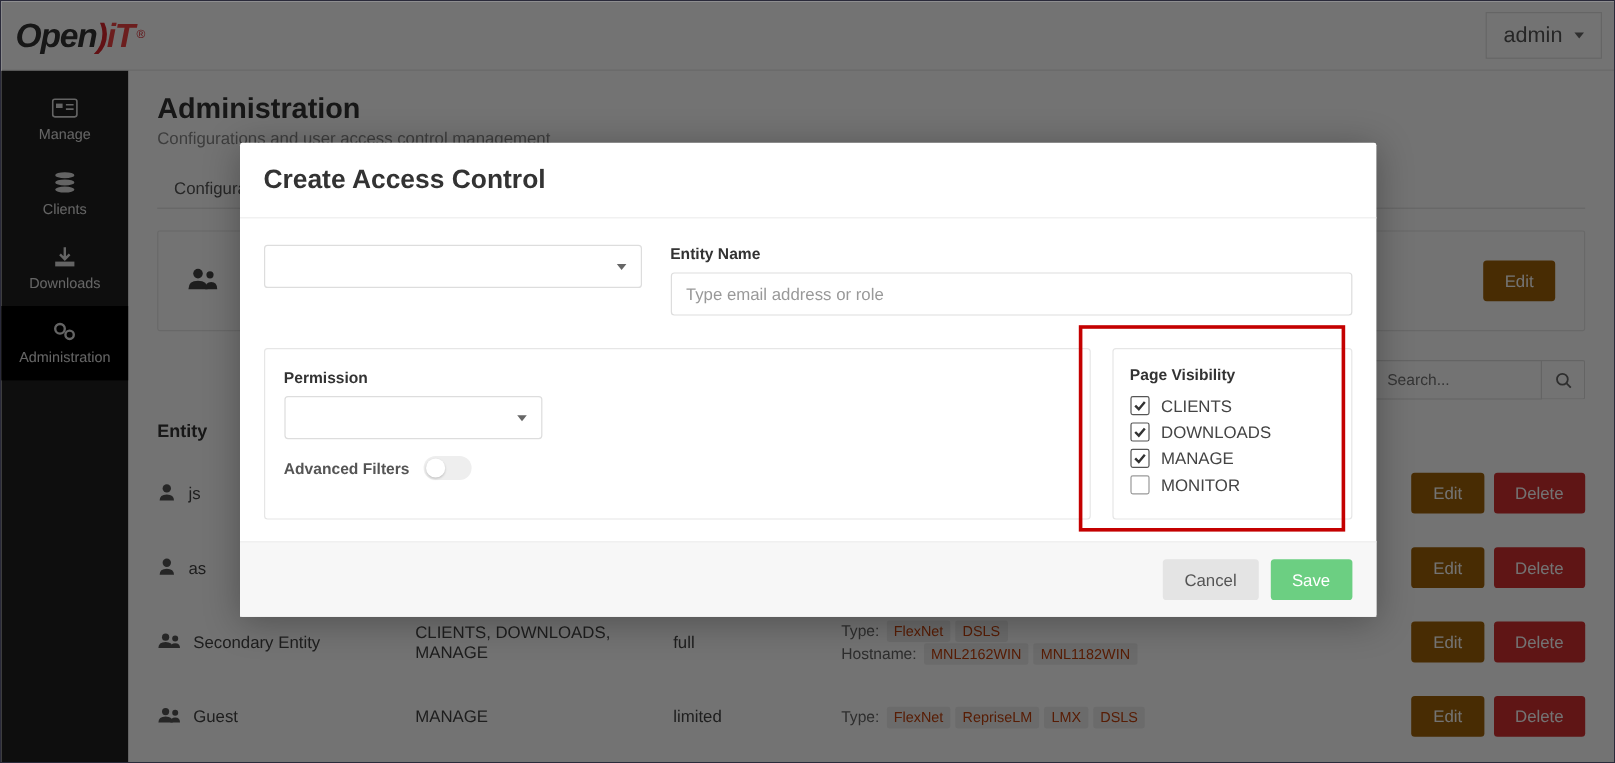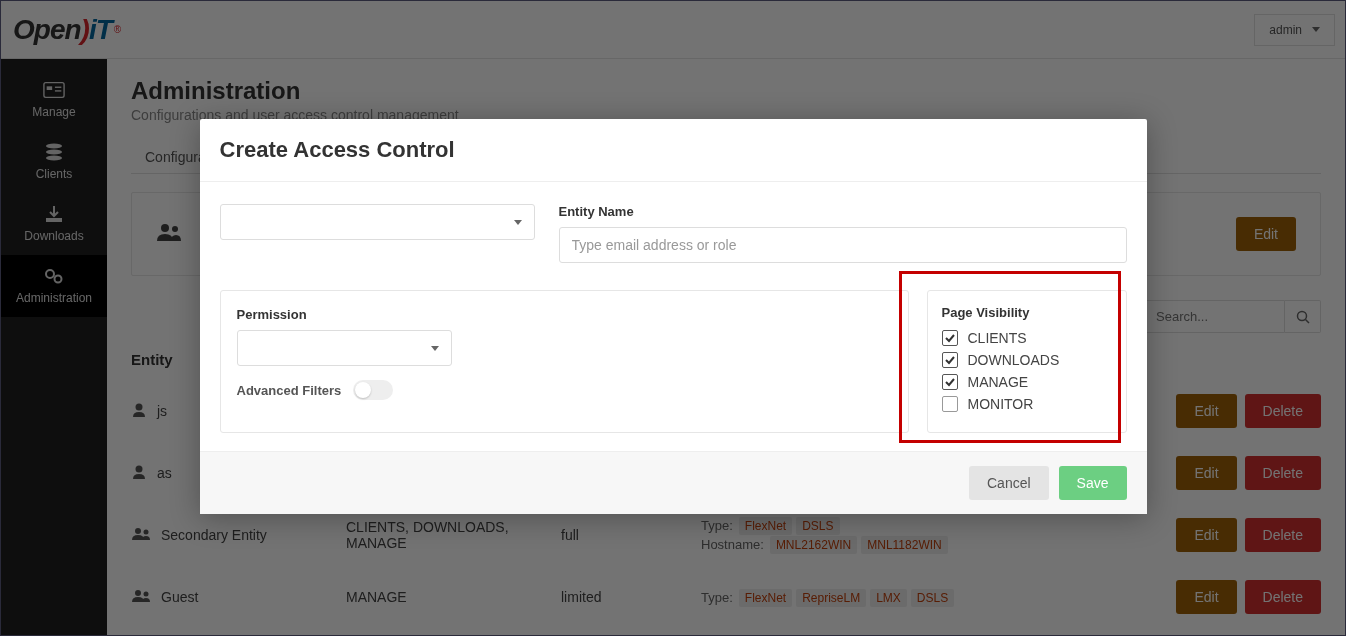--- a/index.html
+++ b/index.html
@@ -1,24 +1,24 @@
 <!DOCTYPE html>
 <html><head>
 <meta charset="utf-8">
 <style>
 * { margin: 0; padding: 0; box-sizing: border-box; font-family: 'Segoe UI', Arial, sans-serif; }
 body { width: 1346px; height: 636px; overflow: hidden; background: #fff; position: relative; border: 1px solid #2a2a3a; }
 
 .topbar { height: 58px; display: flex; align-items: center; justify-content: space-between; padding: 0 10px; border-bottom: 1px solid #e4e4e4; }
 .logo { display: flex; align-items: center; padding-left: 2px; }
 .logo-text { font-size: 28px; font-weight: 800; font-style: italic; color: #333; letter-spacing: -1px; }
-.logo-text .i { color: #0369a1; }
+.logo-text .i { color: #ef4444; }
 .logo-text .paren { color: #d9272e; font-weight: 700; }
 .logo-r { font-size: 10px; color: #d9272e; vertical-align: super; margin-left: 2px; }
-.user-menu { border: 1px solid #e0e0e0; padding: 8px 14px; font-size: 12px; color: #555; display: flex; align-items: center; gap: 10px; }
+.user-menu { border: 1px solid #e0e0e0; padding: 8px 14px; font-size: 18px; color: #555; display: flex; align-items: center; gap: 10px; }
 
 .main-wrap { display: flex; height: calc(100% - 58px); }
 .sidebar { width: 106px; background: #1f1f1f; display: flex; flex-direction: column; align-items: center; padding-top: 10px; }
 .sidebar-item { width: 100%; display: flex; flex-direction: column; align-items: center; justify-content: center; padding: 12px 0; color: #e0e0e0; font-size: 12px; gap: 6px; cursor: pointer; }
 .sidebar-item.active { background: #000; }
 .sidebar-icon { width: 22px; height: 18px; display: flex; align-items: center; justify-content: center; }
 
 .content { flex: 1; padding: 18px 24px; background: #fff; overflow: hidden; }
 .page-title { font-size: 24px; font-weight: 700; color: #333; margin-bottom: 2px; }
 .page-subtitle { font-size: 14px; color: #888; margin-bottom: 18px; }

